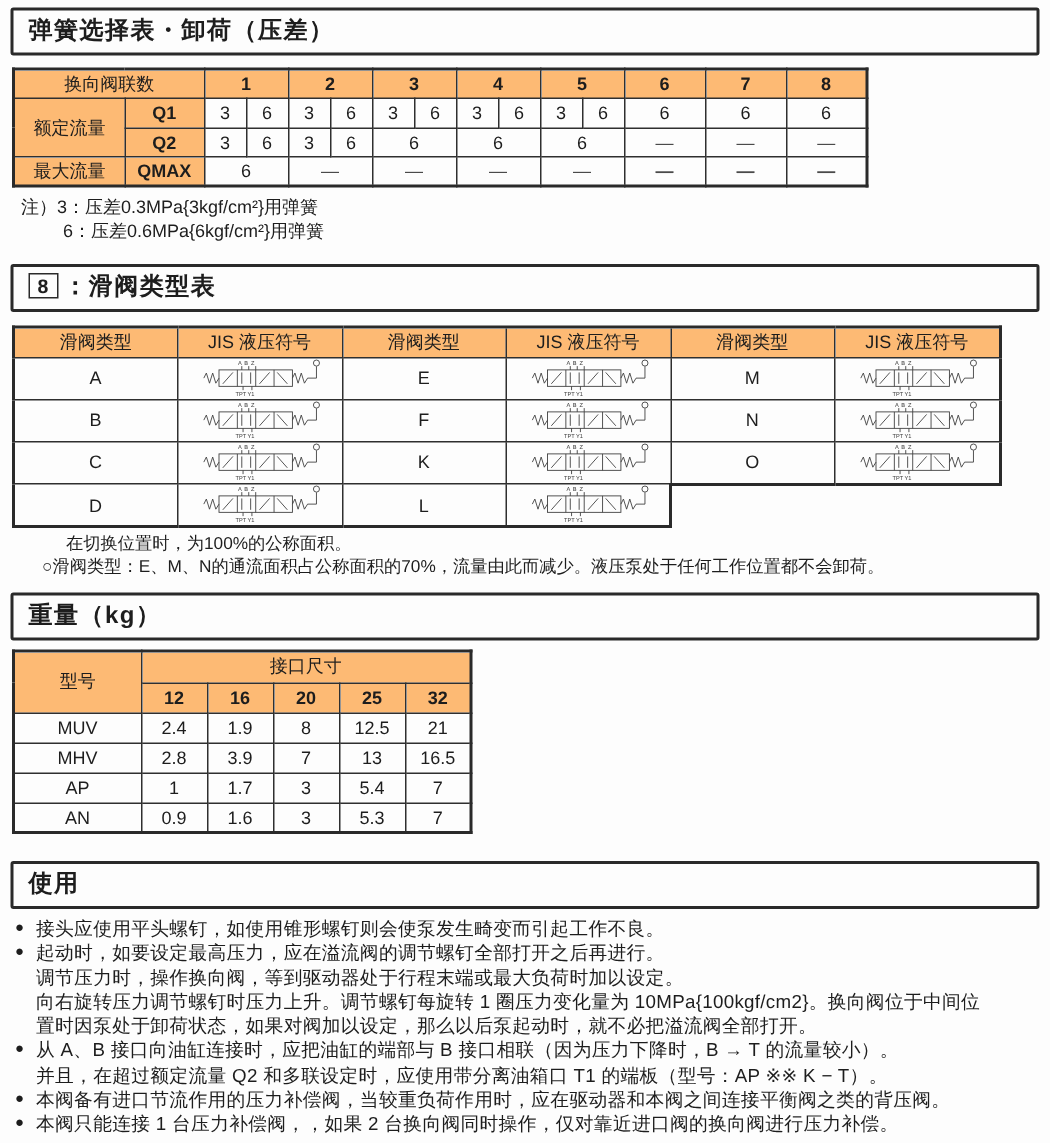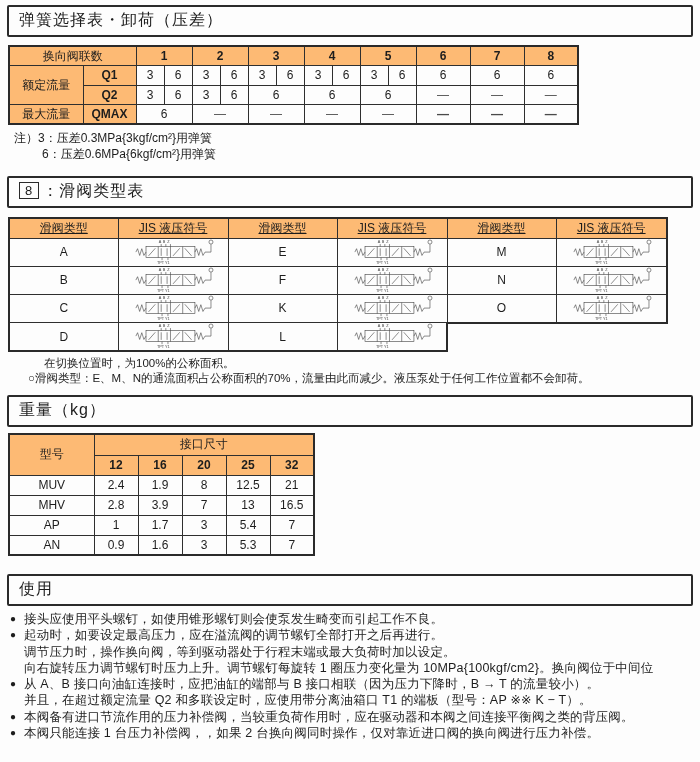--- a/index.html
+++ b/index.html
@@ -1,21 +1,21 @@
 <!DOCTYPE html>
 <html><head>
 <meta charset="utf-8">
 <style>
   * { margin:0; padding:0; box-sizing:border-box; }
   html,body { width:700px; height:762px; background:#fdfdfd; overflow:hidden;
     font-family:"Liberation Sans","DejaVu Sans",sans-serif; color:#1d1d1d; }
   .page { padding-top:5px; }
 
   .titlebox { border:2px solid #2a2a2a; border-radius:2px; margin:0 7px;
-    padding:3px 10px 4px 10px; font-size:16px; font-weight:normal; letter-spacing:1px; }
+    padding:3px 10px 4px 10px; font-size:16px; font-weight:bold; letter-spacing:1px; }
   .numbox { display:inline-block; border:1.5px solid #2a2a2a; padding:0 5px;
     font-size:13px; margin-right:3px; position:relative; top:-1px; }
 
   table { border-collapse:collapse; table-layout:fixed; }
   td { border:1px solid #2f2f2f; text-align:center; vertical-align:middle;
        font-size:12px; overflow:hidden; white-space:nowrap; }
   .gray { background:#fdba74; }
   .bold { font-weight:bold; }
   .dash { color:#4a4a4a; }
 
@@ -24,21 +24,21 @@
 
   .notes1 { margin:5px 0 0 14px; font-size:12px; line-height:16px; }
   .notes2 { margin:4px 0 0 8px; font-size:11.5px; line-height:15px; }
   .ind28 { padding-left:28px; }
   .ind20 { padding-left:20px; }
   .ind36 { padding-left:36px; }
 
   .tb2 { margin-top:14px; }
   .t2 { margin:9px 0 0 8px; width:658px; }
   .t2 td { border:1px solid #2f2f2f; }
-  .t2 .hrow td { height:20px;text-decoration:underline; }
+  .t2 .hrow td { height:20px; }
   .t2 .brow td { height:28px; }
   .t2 td.blank { border:none; background:transparent; }
   .ol { border-left:2px solid #2a2a2a !important; }
   .or { border-right:2px solid #2a2a2a !important; }
   .ot { border-top:2px solid #2a2a2a !important; }
   .ob { border-bottom:2px solid #2a2a2a !important; }
 
   .vsym { width:100px; height:27px; display:block; margin:0 auto; }
 
   .tb3 { margin-top:9px; }
@@ -343,20 +343,24 @@
       </div>
     <div class="uline">
         <span class="upre"></span>
         <span class="utext">调节压力时，操作换向阀，等到驱动器处于行程末端或最大负荷时加以设定。</span>
       </div>
     <div class="uline">
         <span class="upre"></span>
         <span class="utext">向右旋转压力调节螺钉时压力上升。调节螺钉每旋转 1 圈压力变化量为 10MPa{100kgf/cm2}。换向阀位于中间位</span>
       </div>
     <div class="uline">
+        <span class="upre"></span>
+        <span class="utext">置时因泵处于卸荷状态，如果对阀加以设定，那么以后泵起动时，就不必把溢流阀全部打开。</span>
+      </div>
+    <div class="uline">
         <span class="upre">●</span>
         <span class="utext">从 A、B 接口向油缸连接时，应把油缸的端部与 B 接口相联（因为压力下降时，B → T 的流量较小）。</span>
       </div>
     <div class="uline">
         <span class="upre"></span>
         <span class="utext">并且，在超过额定流量 Q2 和多联设定时，应使用带分离油箱口 T1 的端板（型号：AP ※※ K − T）。</span>
       </div>
     <div class="uline">
         <span class="upre">●</span>
         <span class="utext">本阀备有进口节流作用的压力补偿阀，当较重负荷作用时，应在驱动器和本阀之间连接平衡阀之类的背压阀。</span>

